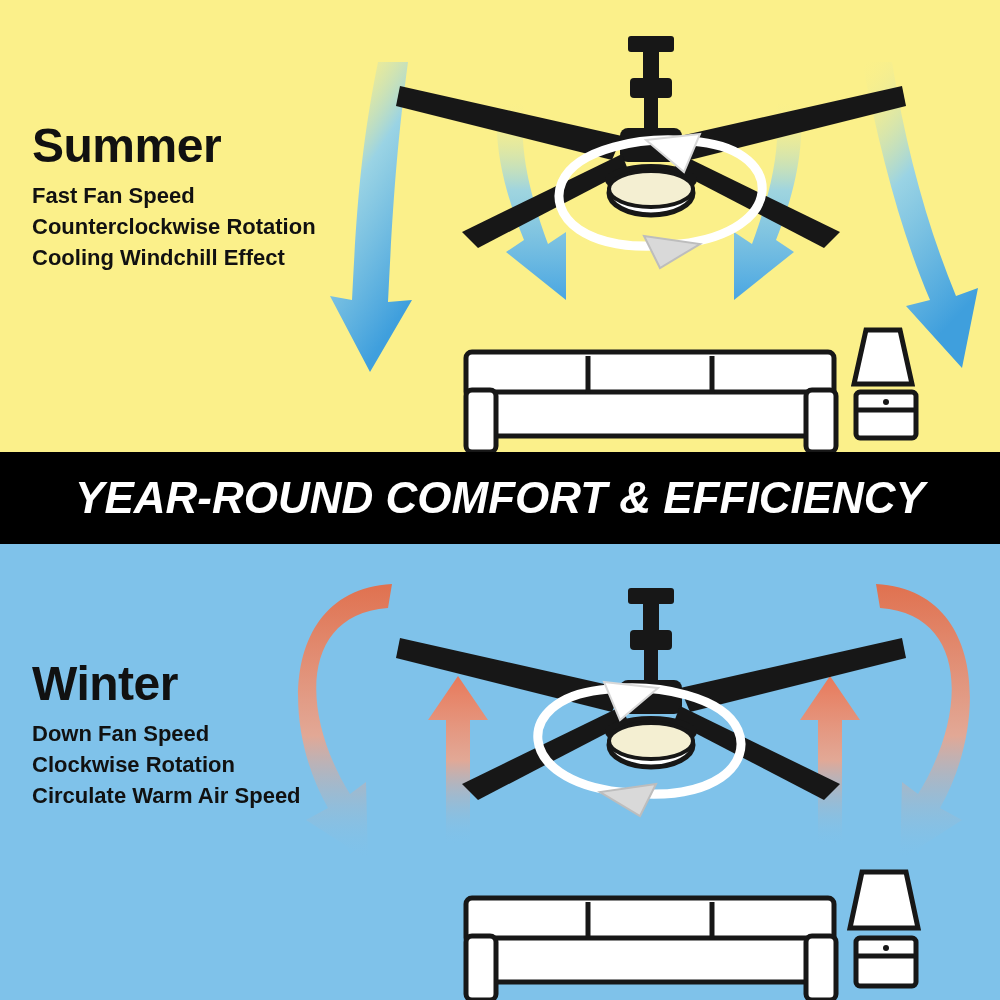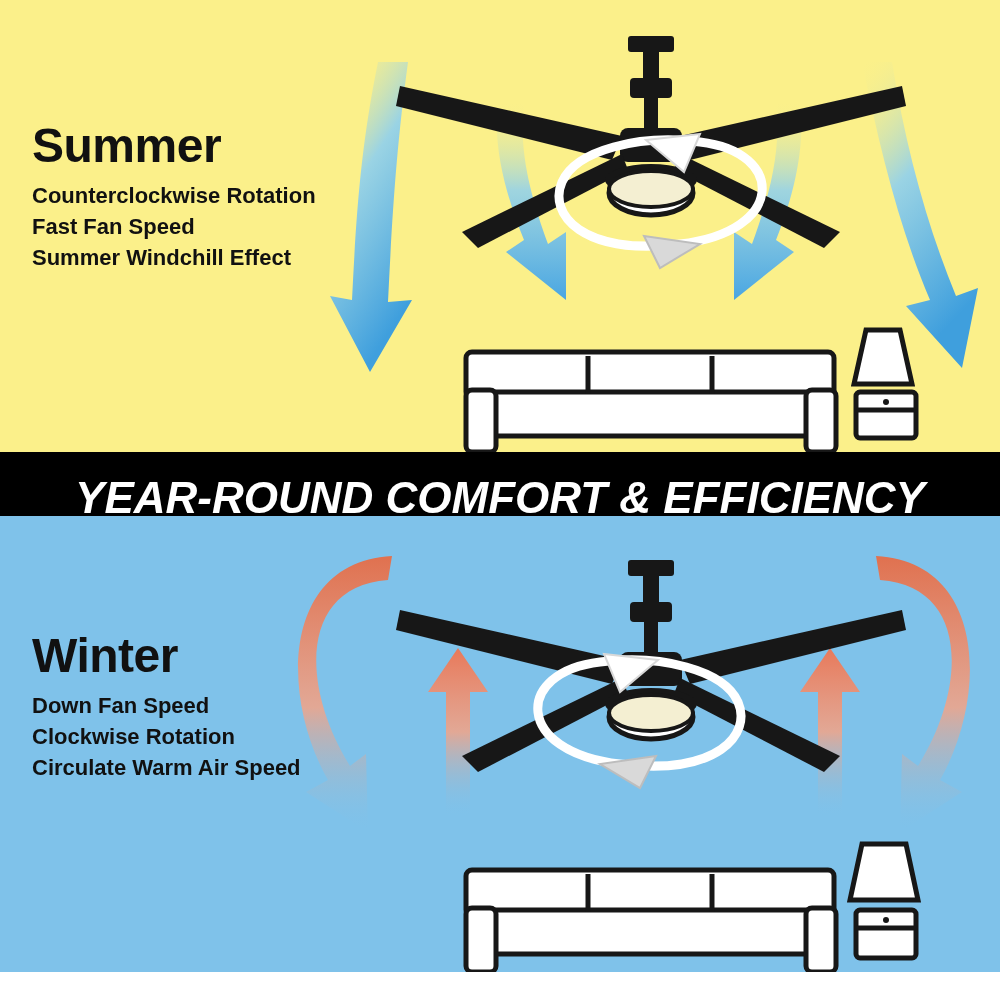--- a/index.html
+++ b/index.html
@@ -3,21 +3,21 @@
 <meta charset="utf-8">
 <style>
   html,body{margin:0;padding:0;}
   body{width:1000px;height:1000px;overflow:hidden;font-family:"Liberation Sans",sans-serif;background:#fff;}
   .page{position:relative;width:944px;height:1000px;}
 
   
   .panel{position:absolute;left:0;width:1000px;overflow:hidden;}
   #summer-panel{top:0;height:452px;background:#fbf08a;}
   #banner{top:452px;height:92px;background:#000;display:flex;align-items:center;justify-content:center;}
-  #winter-panel{top:516px;height:456px;background:#7fc2ea;}
+  #winter-panel{top:544px;height:456px;background:#7fc2ea;}
 
   
   .season-block{position:absolute;color:#111;}
   #summer-text{left:32px;top:122px;}
   #winter-text{left:32px;top:660px;}
   .season-title{font-size:48px;font-weight:bold;line-height:1.0;margin:0 0 10px 0;letter-spacing:-0.5px;}
   .season-line{font-size:22px;font-weight:bold;line-height:1.42;white-space:nowrap;}
 
   #banner-text{color:#fff;font-size:44px;font-weight:bold;letter-spacing:0px;white-space:nowrap;font-style:italic;}
 
@@ -93,23 +93,23 @@
           <path d="M866 330 L 900 330 L 912 384 L 854 384 Z"></path>
           <rect x="856" y="392" width="60" height="46" rx="4"></rect>
           <line x1="856" y1="410" x2="916" y2="410"></line>
           <circle cx="886" cy="402" r="3" fill="#171717" stroke="none"></circle>
         </g>
       </svg>
     </div>
 
     <div class="season-block" id="summer-text">
       <div class="season-title">Summer</div>
+      <div class="season-line">Fast Fan Speed</div>
       <div class="season-line">Counterclockwise Rotation</div>
-      <div class="season-line">Fast Fan Speed</div>
-      <div class="season-line">Summer Windchill Effect</div>
+      <div class="season-line">Cooling Windchill Effect</div>
     </div>
   </div>
 
   <div class="panel" id="banner">
     <div id="banner-text">YEAR-ROUND COMFORT &amp; EFFICIENCY</div>
   </div>
 
   <div class="panel" id="winter-panel">
 
     <div class="stage">

